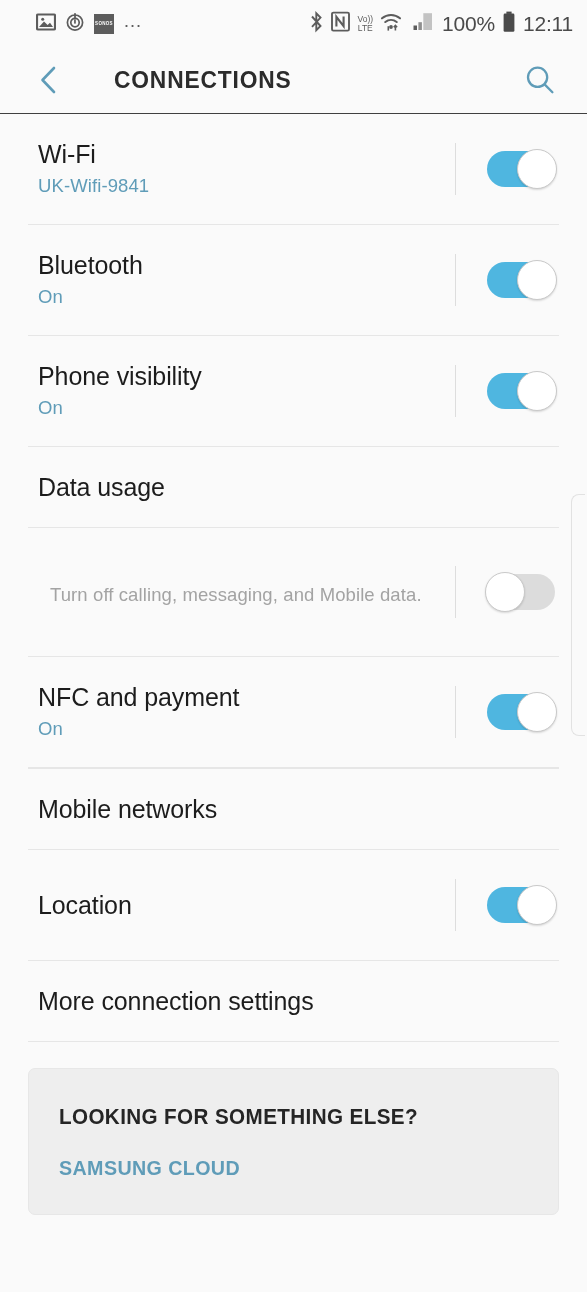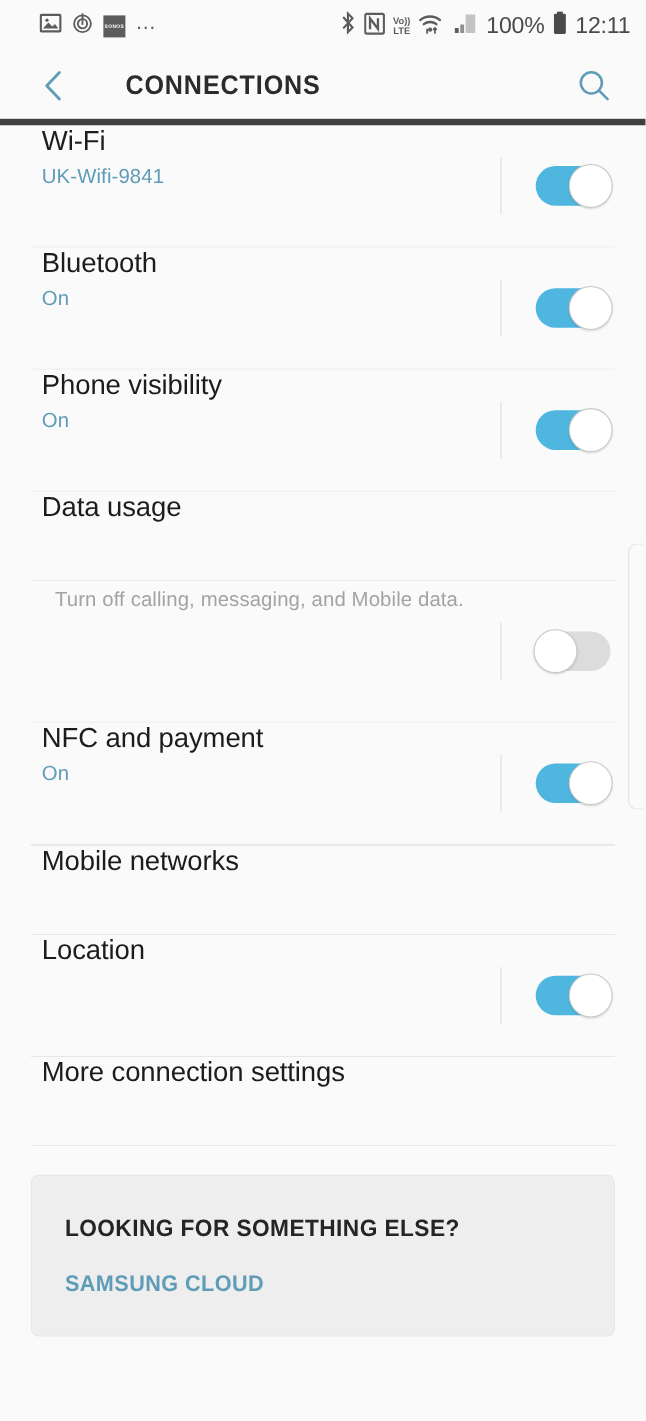--- a/index.html
+++ b/index.html
@@ -71,33 +71,33 @@
     letter-spacing: -0.2px;
   }
   .sb-volte {
     display: flex;
     flex-direction: column;
     align-items: center;
     justify-content: center;
     color: #5c5c5c;
     line-height: 1;
     font-size: 8.5px;
-    font-weight: bold;
+    font-weight: normal;
   }
 
   
   .appbar {
     flex: 0 0 67px;
     height: 67px;
     background: #fafafa;
     display: flex;
     align-items: center;
     padding: 0 28px 0 32px;
     box-sizing: border-box;
-    border-bottom: 6px solid #404040;
+    border-bottom: 1px solid #404040;
   }
   .back-btn {
     width: 34px; height: 34px;
     display: flex; align-items: center; justify-content: center;
     cursor: pointer;
     flex: 0 0 auto;
   }
   .title {
     font-size: 24.5px;
     font-weight: bold;
@@ -117,20 +117,21 @@
 
   
   .list {
     flex: 1 1 auto;
     position: relative;
     overflow: hidden;
   }
   .row {
     position: relative;
     display: flex;
+    align-items: center;
     padding: 0 0 0 38px;
     box-sizing: border-box;
     min-height: 80px;
     background: #fafafa;
     cursor: pointer;
   }
   .row.has-sub { min-height: 110px; }
   .row.tall { min-height: 128px; }
   .row-div {
     height: 1px;

